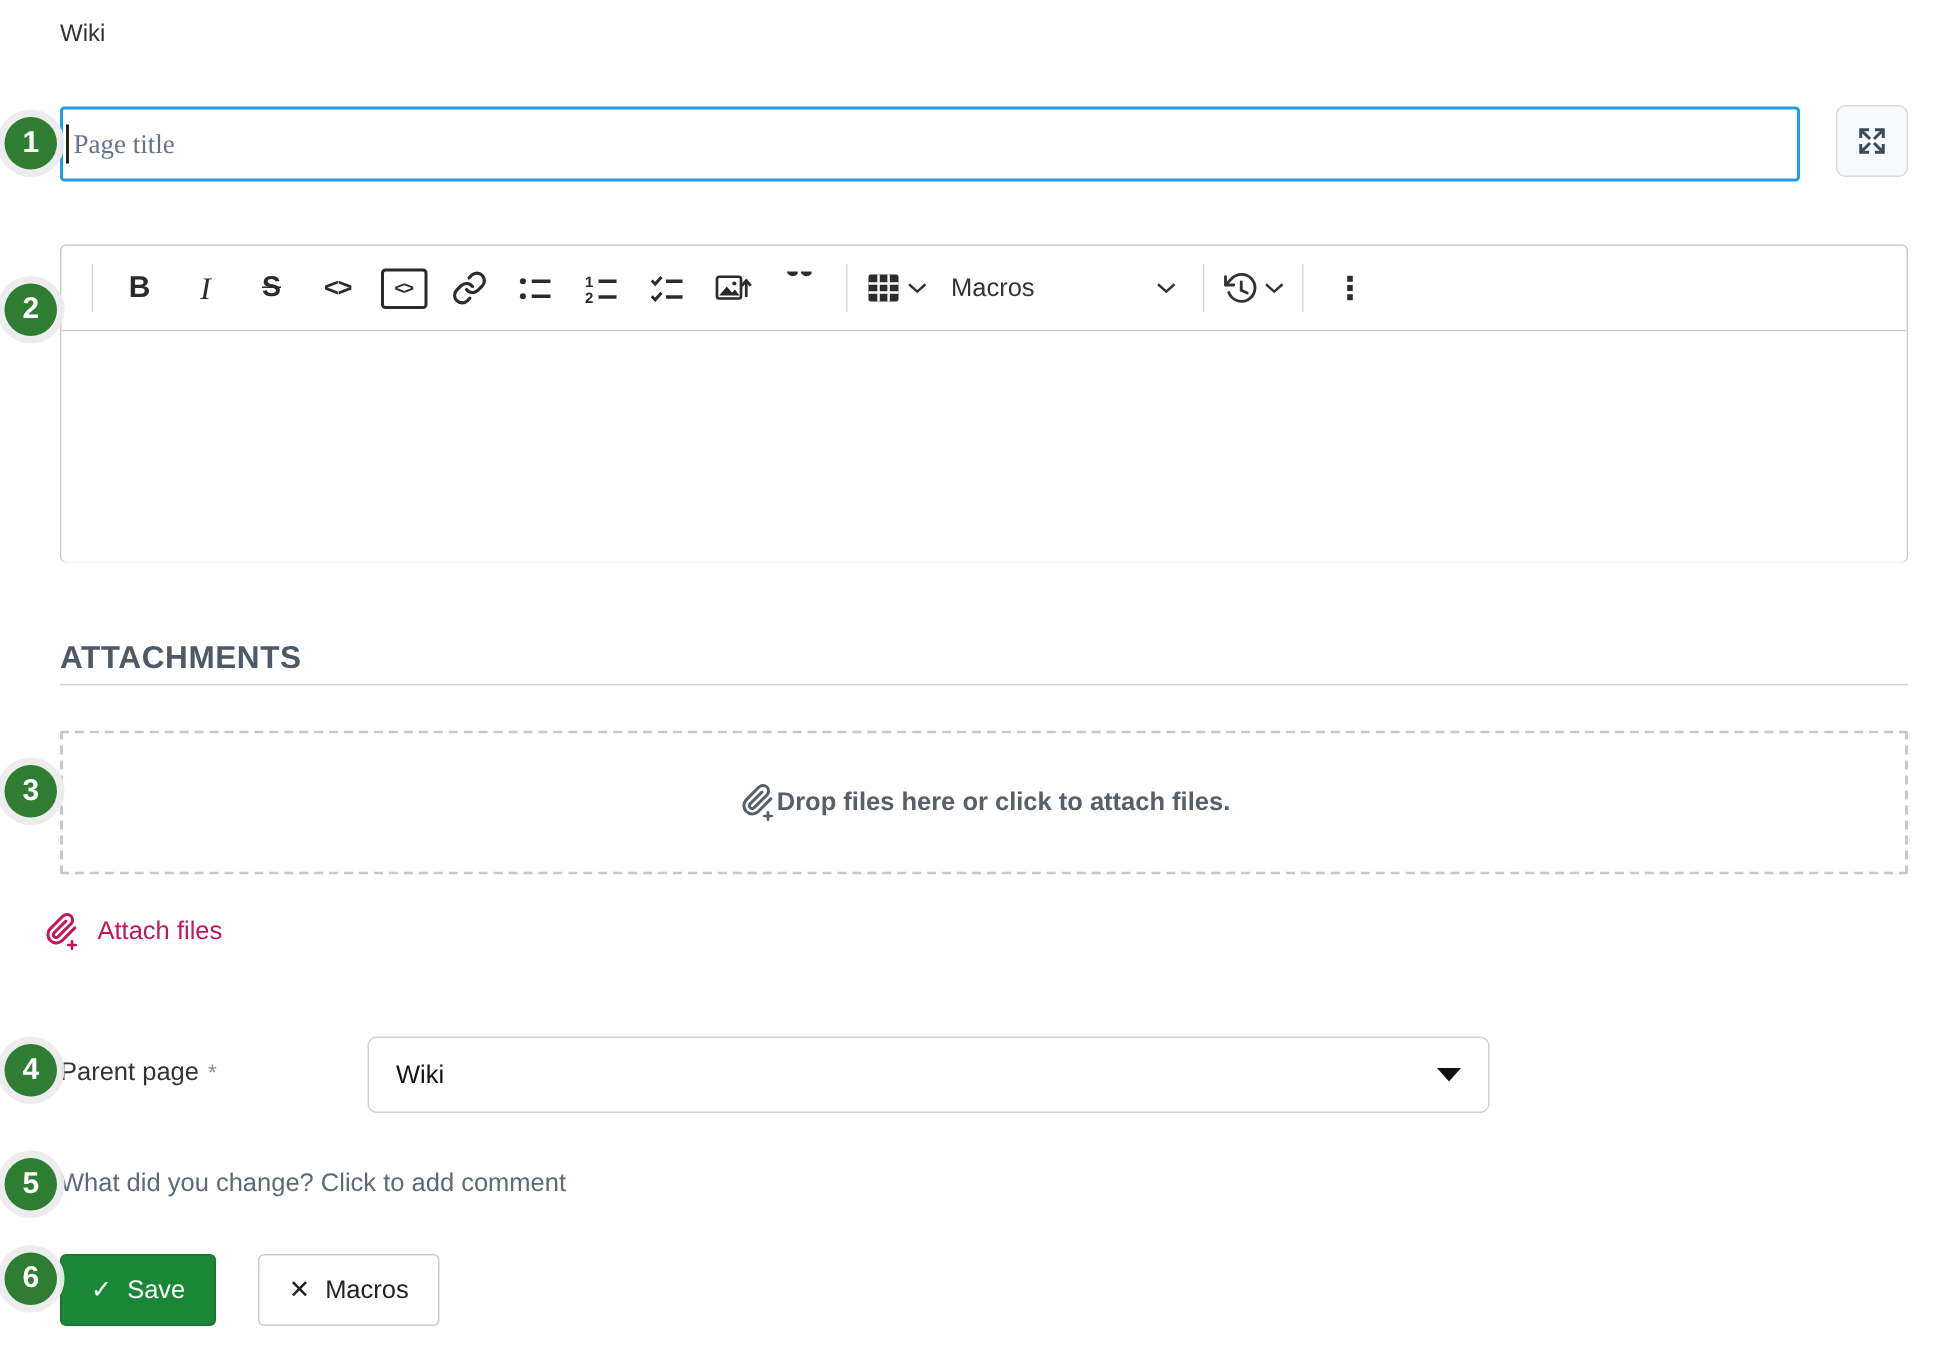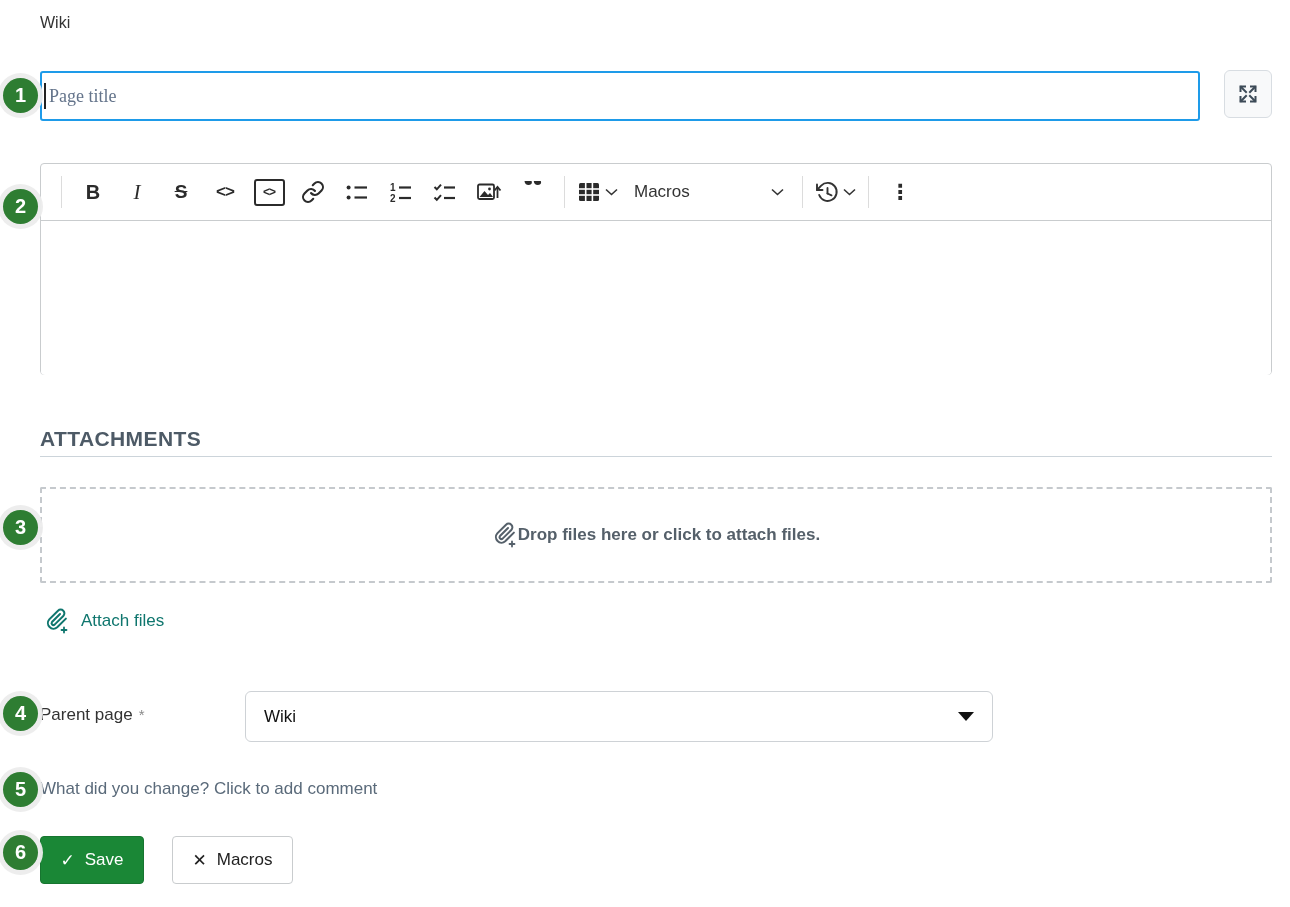--- a/index.html
+++ b/index.html
@@ -54,22 +54,22 @@
   .editor-body { height:154px; background:#fff; border-radius:0 0 4px 4px; cursor:text; }
 
   
   .att-header { position:absolute; left:40px; top:427px; font-size:21px; font-weight:600;
                 color:#4d5a66; letter-spacing:.4px; }
   .att-divider { position:absolute; left:40px; top:456px; width:1232px; height:1px; background:#ccd4da; }
   .dropzone { position:absolute; left:40px; top:487px; width:1232px; height:96px;
               border:2px dashed #c5c9cd; border-radius:2px; display:flex; align-items:center;
               justify-content:center; color:#55606a; cursor:pointer; }
   .dropzone-text { font-size:17px; font-weight:600; color:#55606a; }
-  .attach-link { position:absolute; left:44px; top:608px; display:flex; align-items:center; gap:11px;
-                 color:#0f766e; cursor:pointer; }
+  .attach-link { position:absolute; left:28px; top:608px; display:flex; align-items:center; gap:11px;
+                 color:#be185d; cursor:pointer; }
   .attach-link-text { font-size:17px; }
   .clip-wrap { position:relative; width:26px; height:26px; display:flex; align-items:center; justify-content:center; }
 
   
   .parent-label { position:absolute; left:40px; top:705px; font-size:17px; color:#333; }
   .req-star { color:#8a8a8a; font-size:15px; margin-left:6px; }
   .parent-select { position:absolute; left:245px; top:691px; width:748px; height:51px;
                    border:1px solid #ced2d6; border-radius:6px; background:#fff;
                    display:flex; align-items:center; padding:0 18px; cursor:pointer; }
   .parent-select-value { font-size:17px; color:#111; flex:1; }

